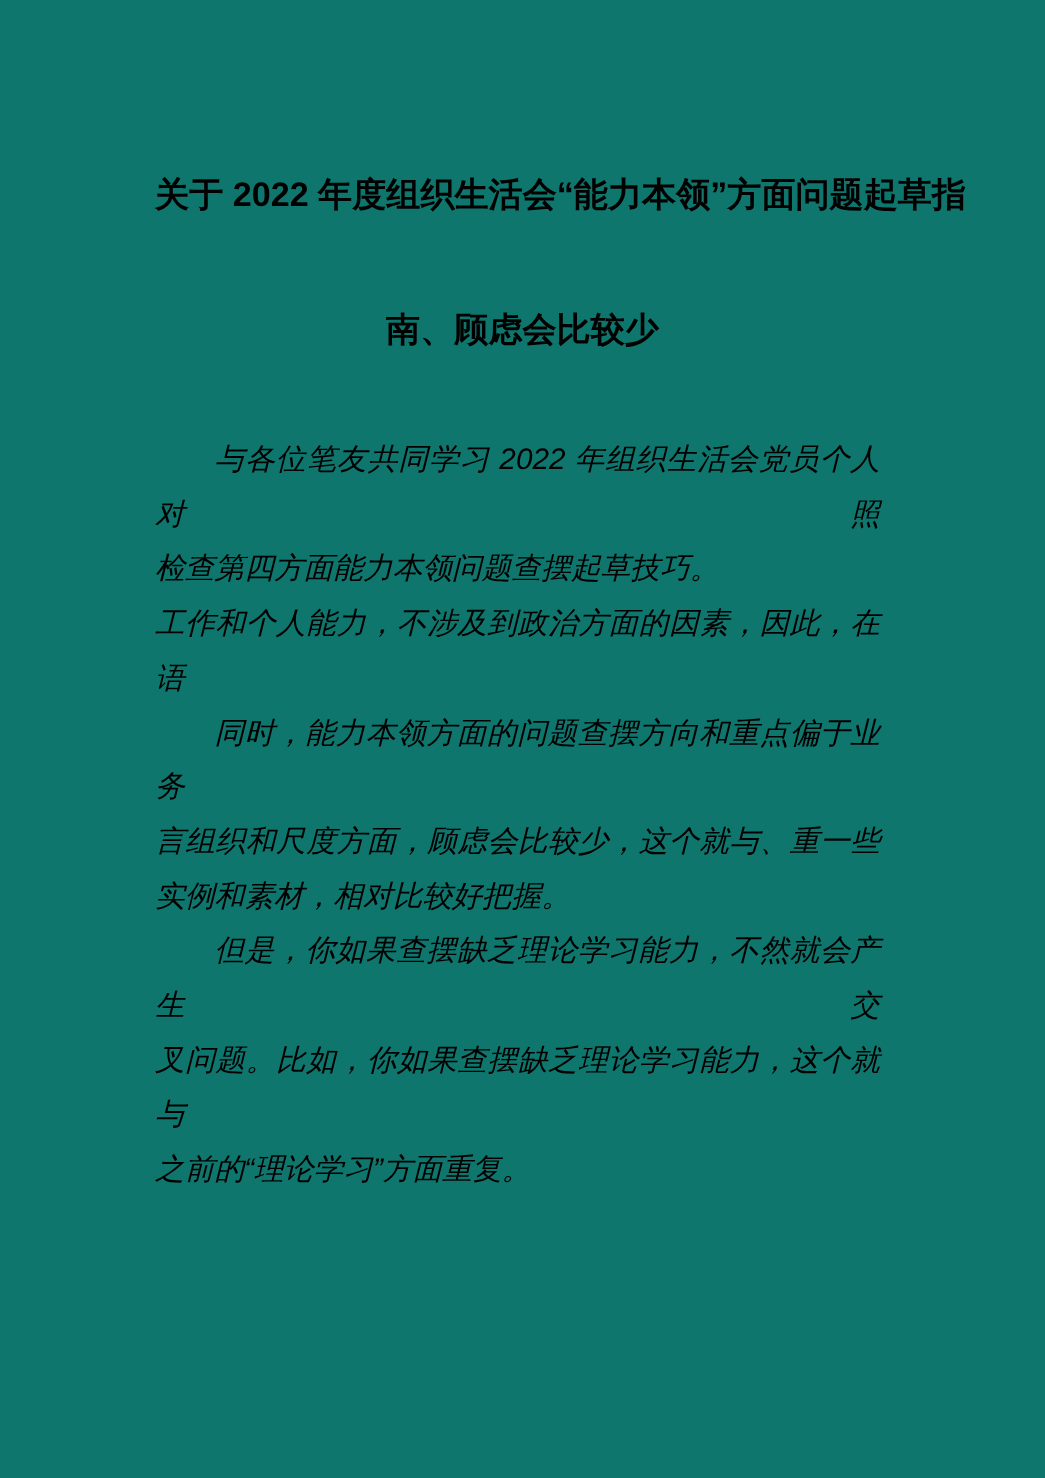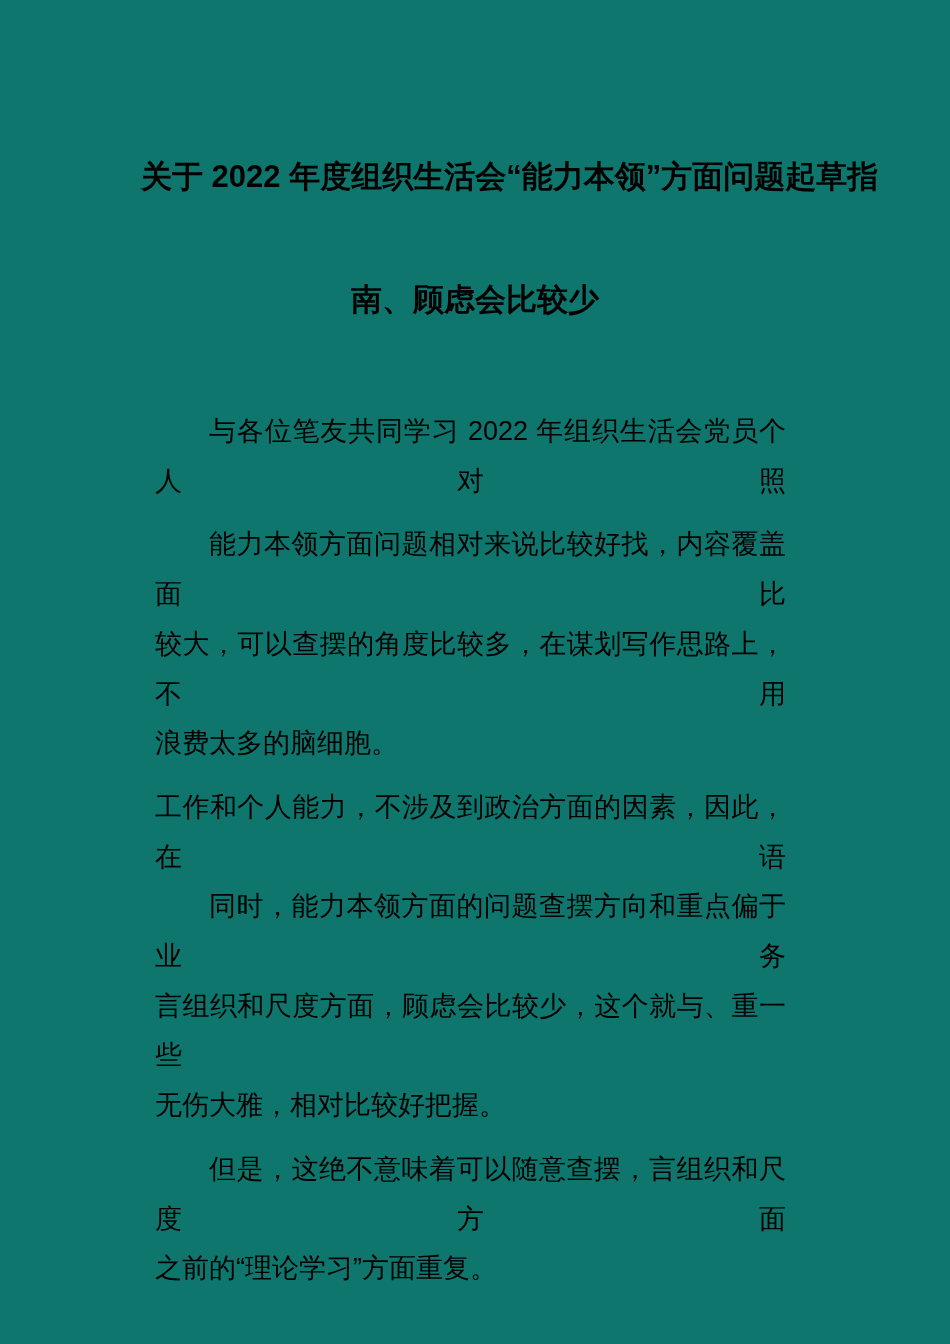--- a/index.html
+++ b/index.html
@@ -33,55 +33,52 @@
   .title-line-1 { top: 158px; }
   .title-line-2 { top: 281px; }
   .doc-body {
     position: absolute;
     top: 393px;
     left: 141px;
     width: 659px;
     font-size: 27px;
     line-height: 49.7px;
   }
-  .para { margin: 14px; }
+  .para { margin: 0; font-style: italic; }
   .line {
     text-align: justify;
     text-align-last: justify;
   }
   .line.first { text-indent: 2em; }
   .line.last { text-align-last: left; }
 </style>
 </head>
 <body>
 
 <div class="page">
 
   <div class="doc-title title-line-1">关于 2022 年度组织生活会“能力本领”方面问题起草指</div>
 
   <div class="doc-title title-line-2">南、顾虑会比较少</div>
 
   <div class="doc-body">
 
     <div class="para">
       <div class="line first">与各位笔友共同学习 2022 年组织生活会党员个人对照</div>
+      <div class="line last">检查第四方面能力本领问题查摆起草技巧。</div>
     </div>
 
-    <div class="para">
-      <div class="line first">能力本领方面问题相对来说比较好找，内容覆盖面比</div>
-      <div class="line">较大，可以查摆的角度比较多，在谋划写作思路上，不用</div>
-      <div class="line last">浪费太多的脑细胞。</div>
-    </div>
 
     <div class="para">
       <div class="line">工作和个人能力，不涉及到政治方面的因素，因此，在语</div>
       <div class="line first">同时，能力本领方面的问题查摆方向和重点偏于业务</div>
       <div class="line">言组织和尺度方面，顾虑会比较少，这个就与、重一些</div>
-      <div class="line last">无伤大雅，相对比较好把握。</div>
+      <div class="line last">实例和素材，相对比较好把握。</div>
     </div>
 
     <div class="para">
-      <div class="line first">但是，这绝不意味着可以随意查摆，言组织和尺度方面</div>
+      <div class="line first">但是，你如果查摆缺乏理论学习能力，不然就会产生交</div>
+      <div class="line">叉问题。比如，你如果查摆缺乏理论学习能力，这个就与</div>
       <div class="line last">之前的“理论学习”方面重复。</div>
     </div>
 
   </div>
 </div>
 
 </body></html>

